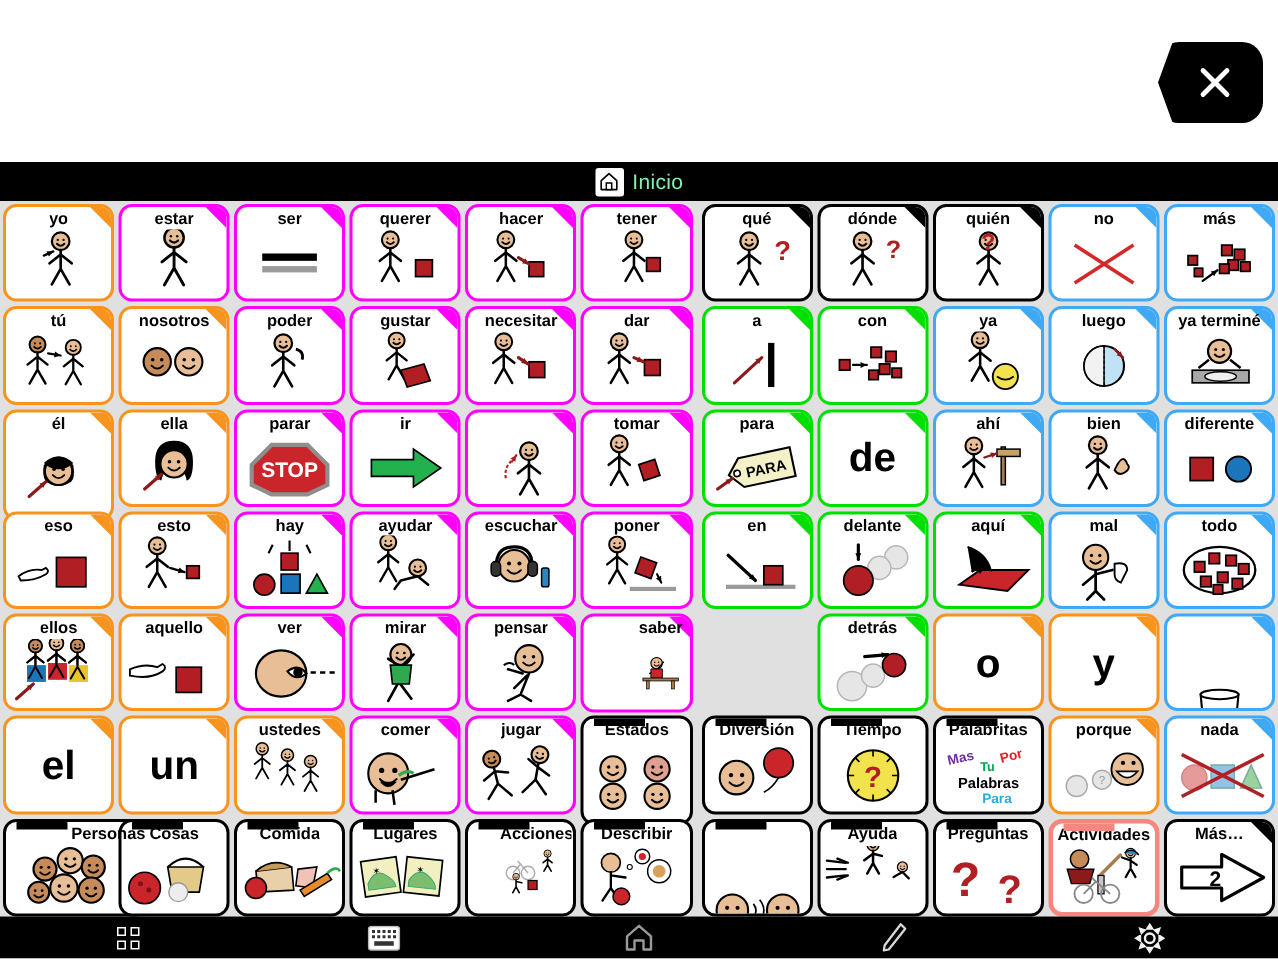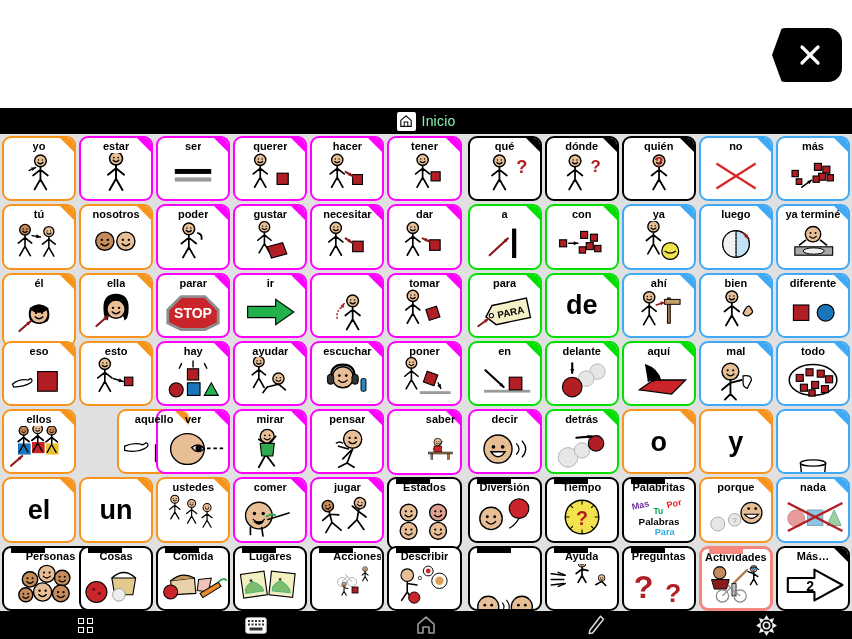--- a/index.html
+++ b/index.html
@@ -841,21 +841,21 @@
                   <circle cx="2.64" cy="-14.2" r="1.04" fill="#000"></circle>
                   <path d="M-3.36 -10.76 Q0 -7.24 3.36 -10.76" fill="none" stroke="#000" stroke-width="1.8" stroke-linecap="round"></path>
                   <path d="M0 -5 L0 12 M0 -1 L-10 7 M0 -1 L10 7 M0 12 L-8 26 M0 12 L8 26" fill="none" stroke="#000" stroke-width="2.4" stroke-linecap="round"></path>
                 </g>
               </g>
               <line x1="10" y1="54" x2="26" y2="40" stroke="#8B1A1A" stroke-width="3" stroke-linecap="round"></line>
               <polygon points="26,40 23.457013478790273,45.981907685090576 19.733464968599204,41.726423673443634" fill="#8B1A1A"></polygon>
             </svg>
           </div>
         </div>
-        <div class="cell" style="left: 77.0909px; top: 273.143px; width: 74.0909px; height: 65.2857px; border-color: rgb(247, 148, 30); margin-left: 38px;">
+        <div class="cell" style="left: 77.0909px; top: 273.143px; width: 74.0909px; height: 65.2857px; border-color: rgb(247, 148, 30);">
           <div class="corner" style="--cc: #F7941E;"></div>
           <div class="label">aquello</div>
           <div class="art">
             <svg width="74" height="46" viewBox="0 0 100 60">
               <path d="M8 26 q14 -6 26 -2 l5 -3 q5 3 0 7 q-12 8 -31 4 z" fill="#fff" stroke="#000" stroke-width="1.8"></path>
               <rect x="52" y="24" width="24" height="24" fill="#B11F24" stroke="#000" stroke-width="1.6"></rect>
             </svg>
           </div>
         </div>
         <div class="cell" style="left: 154.182px; top: 273.143px; width: 74.0909px; height: 65.2857px; border-color: rgb(255, 0, 255);">
@@ -905,37 +905,20 @@
             <svg width="74" height="46" viewBox="0 0 100 60">
               <circle cx="44" cy="12" r="10" fill="#E8BE96" stroke="#000" stroke-width="2"></circle>
               <circle cx="40.7" cy="10.5" r="1.3" fill="#000"></circle>
               <circle cx="47.3" cy="10.5" r="1.3" fill="#000"></circle>
               <path d="M39.8 14.8 Q44 19.2 48.2 14.8" fill="none" stroke="#000" stroke-width="1.8" stroke-linecap="round"></path>
               <path d="M44 22 L44 36 M44 25 L32 30 M44 24 L56 10" fill="none" stroke="#000" stroke-width="2.4" stroke-linecap="round"></path>
               <path d="M34 22 L54 22 L54 38 L34 38 Z" fill="#C9252B" stroke="#000" stroke-width="1.6"></path>
               <rect x="20" y="38" width="62" height="5" fill="#A97C50" stroke="#000" stroke-width="1.4"></rect>
               <rect x="26" y="43" width="5" height="14" fill="#A97C50" stroke="#000" stroke-width="1.2"></rect>
               <rect x="70" y="43" width="5" height="14" fill="#A97C50" stroke="#000" stroke-width="1.2"></rect>
-            </svg>
-          </div>
-        </div>
-        <div class="cell" style="left: 465.545px; top: 273.143px; width: 74.0909px; height: 65.2857px; border-color: rgb(255, 0, 255);">
-          <div class="corner" style="--cc: #FF00FF;"></div>
-          <div class="label">decir</div>
-          <div class="art">
-            <svg width="74" height="46" viewBox="0 0 100 60">
-              <circle cx="40" cy="30" r="20" fill="#E8BE96" stroke="#000" stroke-width="2"></circle>
-              <circle cx="33.4" cy="27" r="2.6" fill="#000"></circle>
-              <circle cx="46.6" cy="27" r="2.6" fill="#000"></circle>
-              <path d="M31.6 35.6 Q40 44.4 48.4 35.6" fill="none" stroke="#000" stroke-width="1.8" stroke-linecap="round"></path>
-              <path d="M30 34 q10 14 20 0 z" fill="#fff" stroke="#000" stroke-width="2"></path>
-              <g fill="none" stroke="#000" stroke-width="1.8">
-                <path d="M66 22 q8 8 0 16"></path>
-                <path d="M74 18 q11 12 0 24"></path>
-              </g>
             </svg>
           </div>
         </div>
         <div class="cell" style="left: 542.636px; top: 273.143px; width: 74.0909px; height: 65.2857px; border-color: rgb(0, 224, 0);">
           <div class="corner" style="--cc: #00E000;"></div>
           <div class="label">detrás</div>
           <div class="art">
             <svg width="74" height="46" viewBox="0 0 100 60">
               <circle cx="30" cy="42" r="14" fill="#E6E6E6" stroke="#b5b5b5" stroke-width="1.4"></circle>
               <circle cx="50" cy="32" r="11" fill="#E6E6E6" stroke="#b5b5b5" stroke-width="1.4"></circle>
@@ -1132,21 +1115,21 @@
           <div class="art">
             <svg width="74" height="46" viewBox="0 0 100 60">
               <circle cx="26" cy="32" r="12" fill="#E79A9A" stroke="#c88" stroke-width="1.4"></circle>
               <rect x="42" y="20" width="22" height="22" fill="#8FC3E8" stroke="#7aa" stroke-width="1.4"></rect>
               <polygon points="80,20 90,42 70,42" fill="#9AD3A0" stroke="#7a9" stroke-width="1.4"></polygon>
               <line x1="14" y1="10" x2="92" y2="50" stroke="#B11F24" stroke-width="3.4"></line>
               <line x1="92" y1="10" x2="14" y2="50" stroke="#B11F24" stroke-width="3.4"></line>
             </svg>
           </div>
         </div>
-        <div class="cell folder" style="left: 0px; top: 409.714px; width: 97px; height: 65.2857px; border-color: rgb(0, 0, 0);">
+        <div class="cell folder" style="left: 0px; top: 409.714px; width: 97px; height: 65.2857px; border-color: rgb(0, 0, 0); align-items: flex-end;">
           <div class="tab" style="background: rgb(0, 0, 0);"></div>
           <div class="label">Personas</div>
           <div class="art">
             <svg width="74" height="42" viewBox="0 0 100 60">
               <circle cx="20" cy="22" r="11" fill="#C68B5B" stroke="#000" stroke-width="2"></circle>
               <circle cx="16.37" cy="20.35" r="1.4300000000000002" fill="#000"></circle>
               <circle cx="23.63" cy="20.35" r="1.4300000000000002" fill="#000"></circle>
               <path d="M15.379999999999999 25.08 Q20 29.92 24.62 25.08" fill="none" stroke="#000" stroke-width="1.8" stroke-linecap="round"></path>
               <circle cx="44" cy="14" r="12" fill="#E8BE96" stroke="#000" stroke-width="2"></circle>
               <circle cx="40.04" cy="12.2" r="1.56" fill="#000"></circle>

